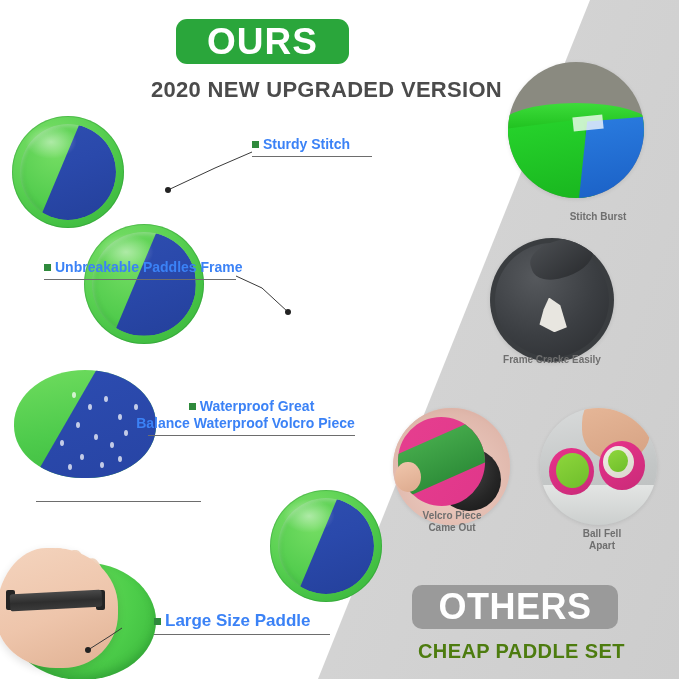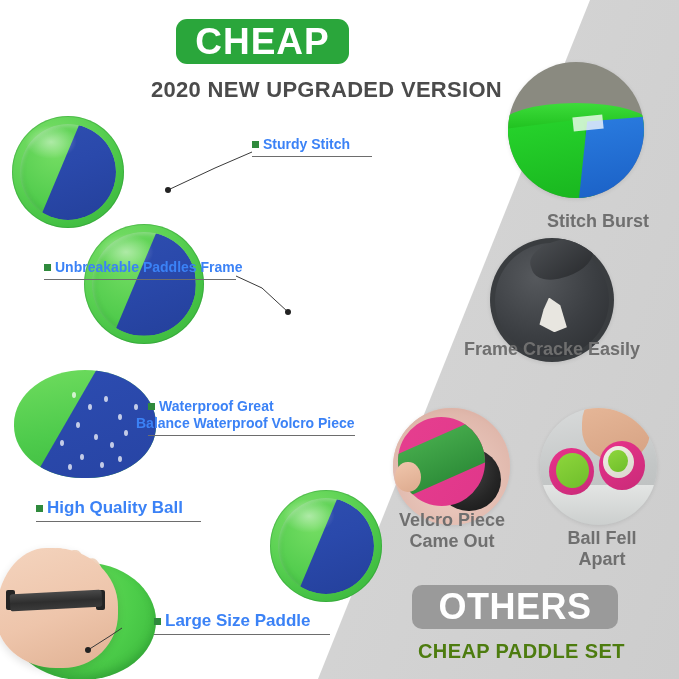--- a/index.html
+++ b/index.html
@@ -120,21 +120,21 @@
     background: #6d6d6d;
     margin-top: 3px;
   }
 
   #f-sturdy { left: 252px; top: 136px; }
   #f-sturdy .underline { width: 120px; }
 
   #f-frame { left: 44px; top: 259px; justify-content: flex-end; }
   #f-frame .underline { width: 192px; }
 
-  #f-water { left: 148px; top: 398px; align-items: flex-start; }
+  #f-water { left: 148px; top: 398px; align-items: center; }
   #f-water .underline { width: 207px; }
 
   #f-ball { left: 36px; top: 498px; }
   #f-ball .underline { width: 165px; }
 
   #f-paddle { left: 118px; top: 611px; margin-left: 36px; }
   #f-paddle .underline { width: 176px; }
 
   
   #leaders {
@@ -261,21 +261,21 @@
     position: absolute;
     border-radius: 50%;
     overflow: hidden;
     z-index: 3;
     box-shadow: 0 1px 4px rgba(0,0,0,.10);
   }
   .circle-cap {
     position: absolute;
     z-index: 6;
     color: #6f6f6f;
-    font-size: 18px;
+    font-size: 10px;
     font-weight: bold;
     text-align: center;
     line-height: 1.18;
     white-space: pre-line;
   }
 
   
   #ph-stitch { left: 508px; top: 62px; width: 136px; height: 136px; background: #8a8a80; }
   #ph-stitch .ring {
     position: absolute;
@@ -327,21 +327,21 @@
     transform: rotate(-18deg);
   }
   #ph-frame .crack {
     position: absolute;
     left: 38%; top: 48%;
     width: 24%; height: 28%;
     background: #e8e6e0;
     -webkit-clip-path: polygon(40% 0%, 78% 22%, 100% 86%, 58% 100%, 8% 78%, 22% 34%);
     clip-path: polygon(40% 0%, 78% 22%, 100% 86%, 58% 100%, 8% 78%, 22% 34%);
   }
-  #cap-frame { left: 452px; top: 339px; width: 200px; }
+  #cap-frame { left: 452px; top: 354px; width: 200px; }
 
   
   #ph-velcro { left: 393px; top: 408px; width: 117px; height: 117px; background: #e6c3bb; }
   #ph-velcro .bg {
     position: absolute; inset: 0;
     background: radial-gradient(circle at 50% 60%, #efd0c6 0%, #e0b8ac 70%, #cfa294 100%);
   }
   #ph-velcro .black-pad {
     position: absolute;
     left: 38%; top: 34%;
@@ -433,21 +433,21 @@
   #cap-ballfell { left: 552px; top: 528px; width: 100px; }
 </style>
 </head>
 <body>
 
 <div id="stage">
 
   <div class="gray-panel shade"></div>
 
   <div class="badge" id="ours-badge">
-    <span class="badge-text">CHEAP</span>
+    <span class="badge-text">OURS</span>
   </div>
   <div class="subtitle" id="ours-subtitle">2020 NEW UPGRADED VERSION</div>
 
   <div class="art paddle" id="paddle-a">
     <div class="rim">
       <div class="velcro"></div>
     </div>
     <div class="gloss"></div>
   </div>
   <div class="art paddle" id="paddle-b">
@@ -528,24 +528,20 @@
       <span class="bullet"></span>
       <span class="lbl">Waterproof Great</span>
     </div>
     <div class="row" style="margin-left:-12px">
       <span class="lbl">Balance Waterproof Volcro Piece</span>
     </div>
     <div class="underline"></div>
   </div>
 
   <div class="feature" id="f-ball">
-    <div class="row">
-      <span class="bullet"></span>
-      <span class="lbl big">High Quality Ball</span>
-    </div>
     <div class="underline"></div>
   </div>
 
   <div class="feature" id="f-paddle">
     <div class="row">
       <span class="bullet"></span>
       <span class="lbl big">Large Size Paddle</span>
     </div>
     <div class="underline"></div>
   </div>

